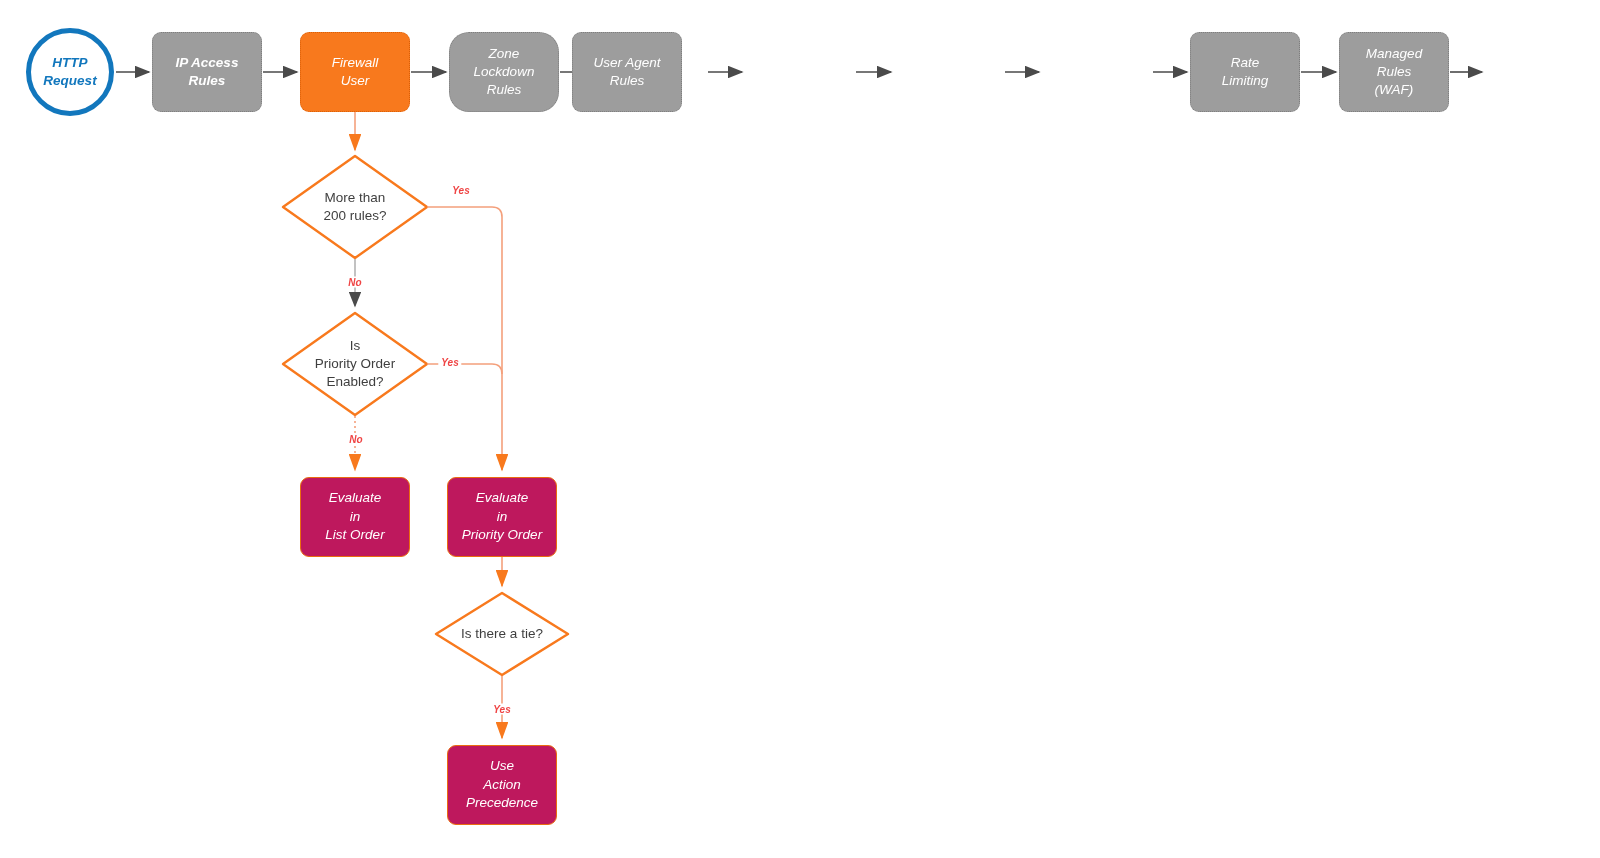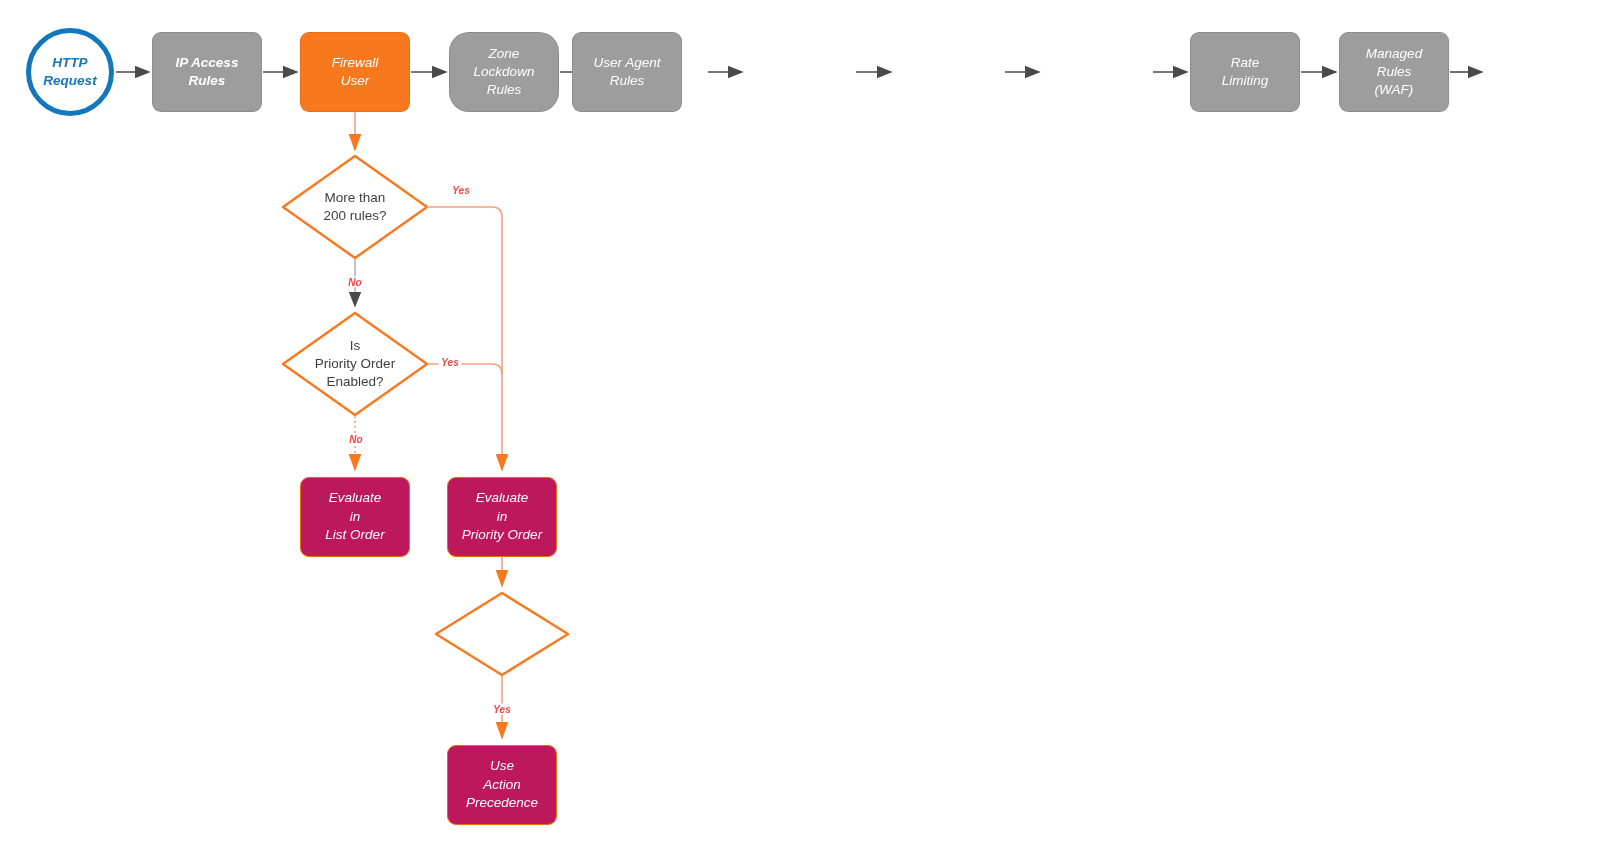--- a/index.html
+++ b/index.html
@@ -108,20 +108,21 @@
 Limiting</div>
   <div class="node step" style="left:1339px;">Managed
 Rules
 (WAF)</div>
 
   <div class="node diamond-text" style="left:283px;top:156px;width:144px;height:102px;">More than
 200 rules?</div>
   <div class="node diamond-text" style="left:283px;top:313px;width:144px;height:102px;">Is
 Priority Order
 Enabled?</div>
+  <div class="node diamond-text" style="left:436px;top:593px;width:132px;height:82px;">Is there a tie?</div>
 
   <div class="node outcome" style="left:300px;top:477px;">Evaluate
 in
 List Order</div>
   <div class="node outcome" style="left:447px;top:477px;">Evaluate
 in
 Priority Order</div>
   <div class="node outcome" style="left:447px;top:745px;">Use
 Action
 Precedence</div>

